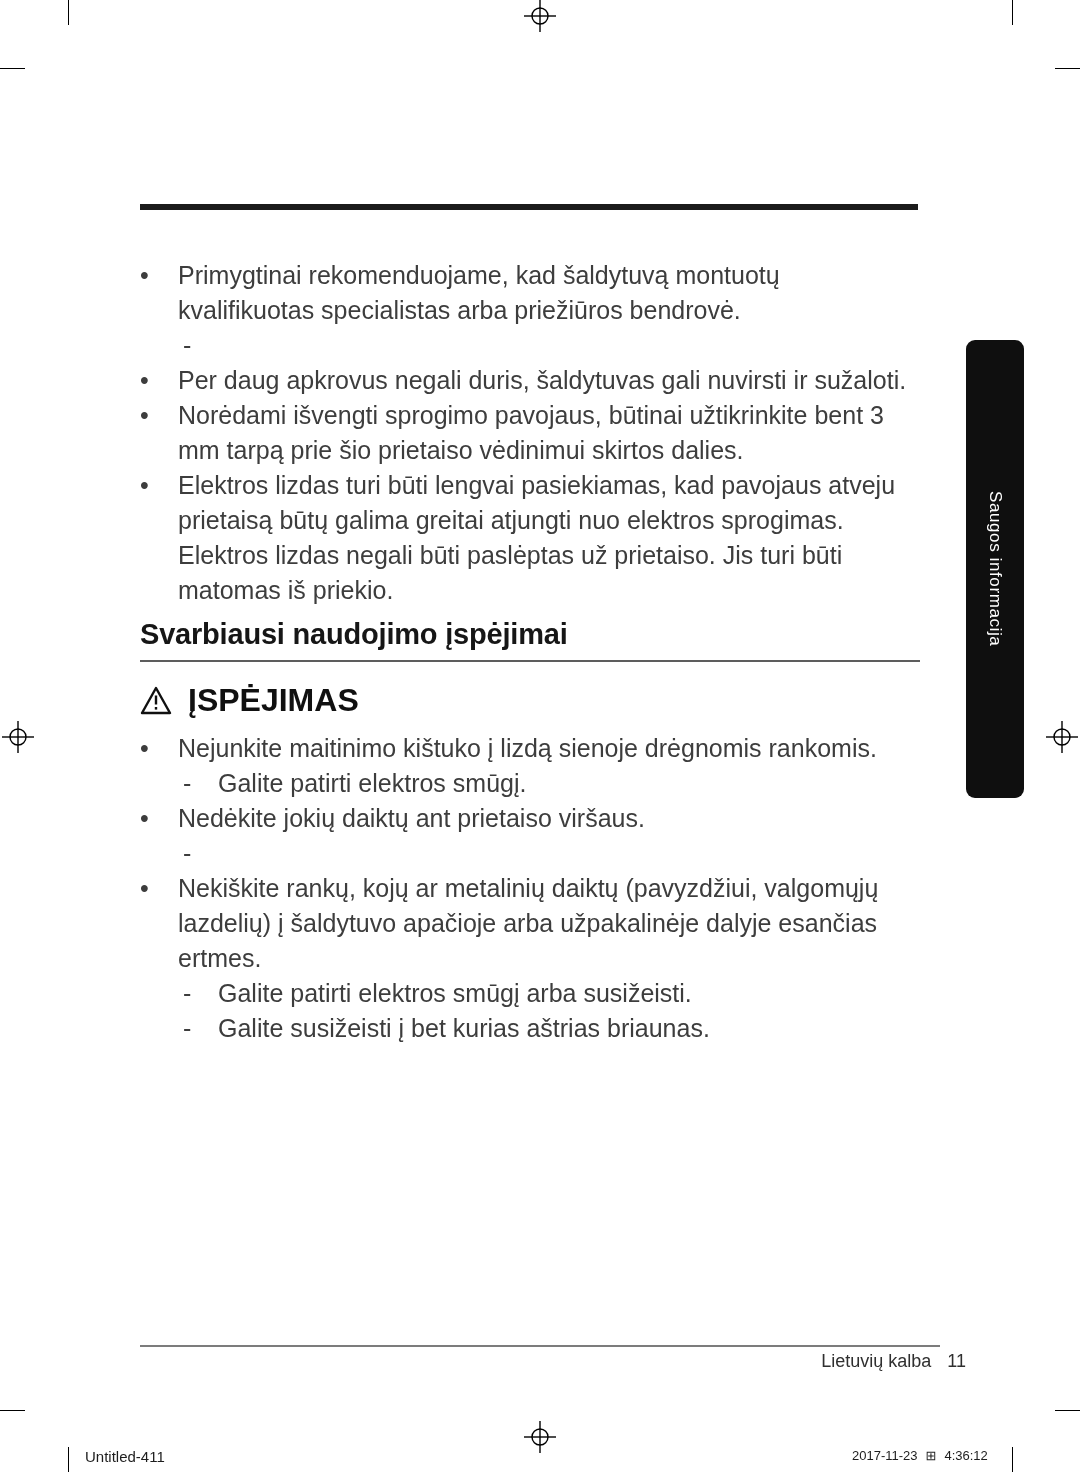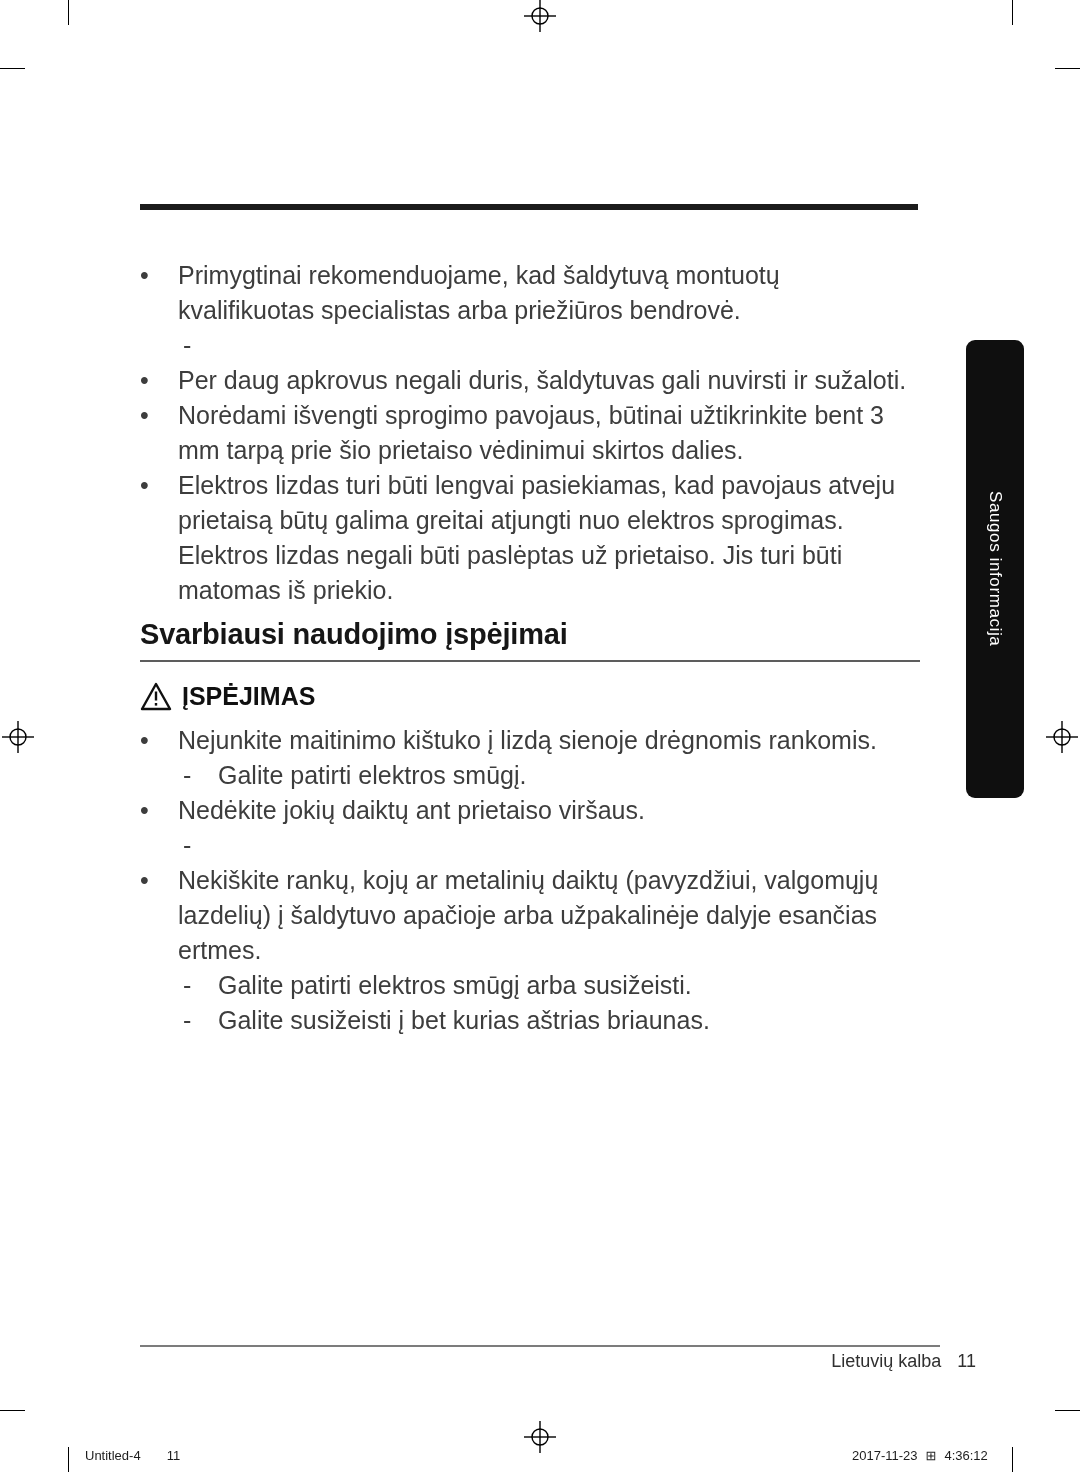--- a/index.html
+++ b/index.html
@@ -32,52 +32,52 @@
   .li.dash .marker { flex:0 0 35px; }
   .li .text { flex:1; }
 
   .section-title {
     margin-top:10px;
     font-size:29px; font-weight:700; color:#161616; letter-spacing:-0.2px;
   }
   .rule-thin { margin-top:9px; height:2px; background:#5d5d5d; }
 
   .warning-head {
-    display:flex; align-items:center; gap:10px;
+    display:flex; align-items:center; gap:16px;
     margin-top:20px;
-    font-size:25px; font-weight:700; color:#101010;
+    font-size:32px; font-weight:700; color:#101010;
   }
   .warning-head .warn-icon { display:inline-flex; }
   .list.warning { margin-top:12px; }
 
   
   .side-tab {
     position:absolute; left:966px; top:340px; width:58px; height:458px;
     background:#0f0f0f; border-radius:9px;
     display:flex; align-items:center; justify-content:center;
   }
   .side-tab-text {
     writing-mode:vertical-rl;
     color:#ffffff; font-size:17px; letter-spacing:0.6px;
     white-space:nowrap;
   }
 
   
   .footer-rule { position:absolute; left:140px; top:1345px; width:800px; height:2px; background:#7c7c7c; }
   .footer-text {
-    position:absolute; top:1351px; right:104px;
+    position:absolute; top:1351px; right:114px;
     display:flex; gap:16px; align-items:baseline;
     font-size:18px; color:#2f2f2f;
   }
 
   
   .pf-left {
     position:absolute; left:85px; top:1448px;
-    display:flex; gap:26px;
-    font-size:13px; color:#1d1d1d;
+    display:flex; 
+    font-size:15px; color:#1d1d1d;
   }
   .pf-right {
     position:absolute; left:852px; top:1448px;
     display:flex; gap:8px; align-items:center;
     font-size:13px; color:#1d1d1d;
   }
   .pf-icon { font-size:13px; line-height:13px; }
 </style>
 </head>
 <body>

